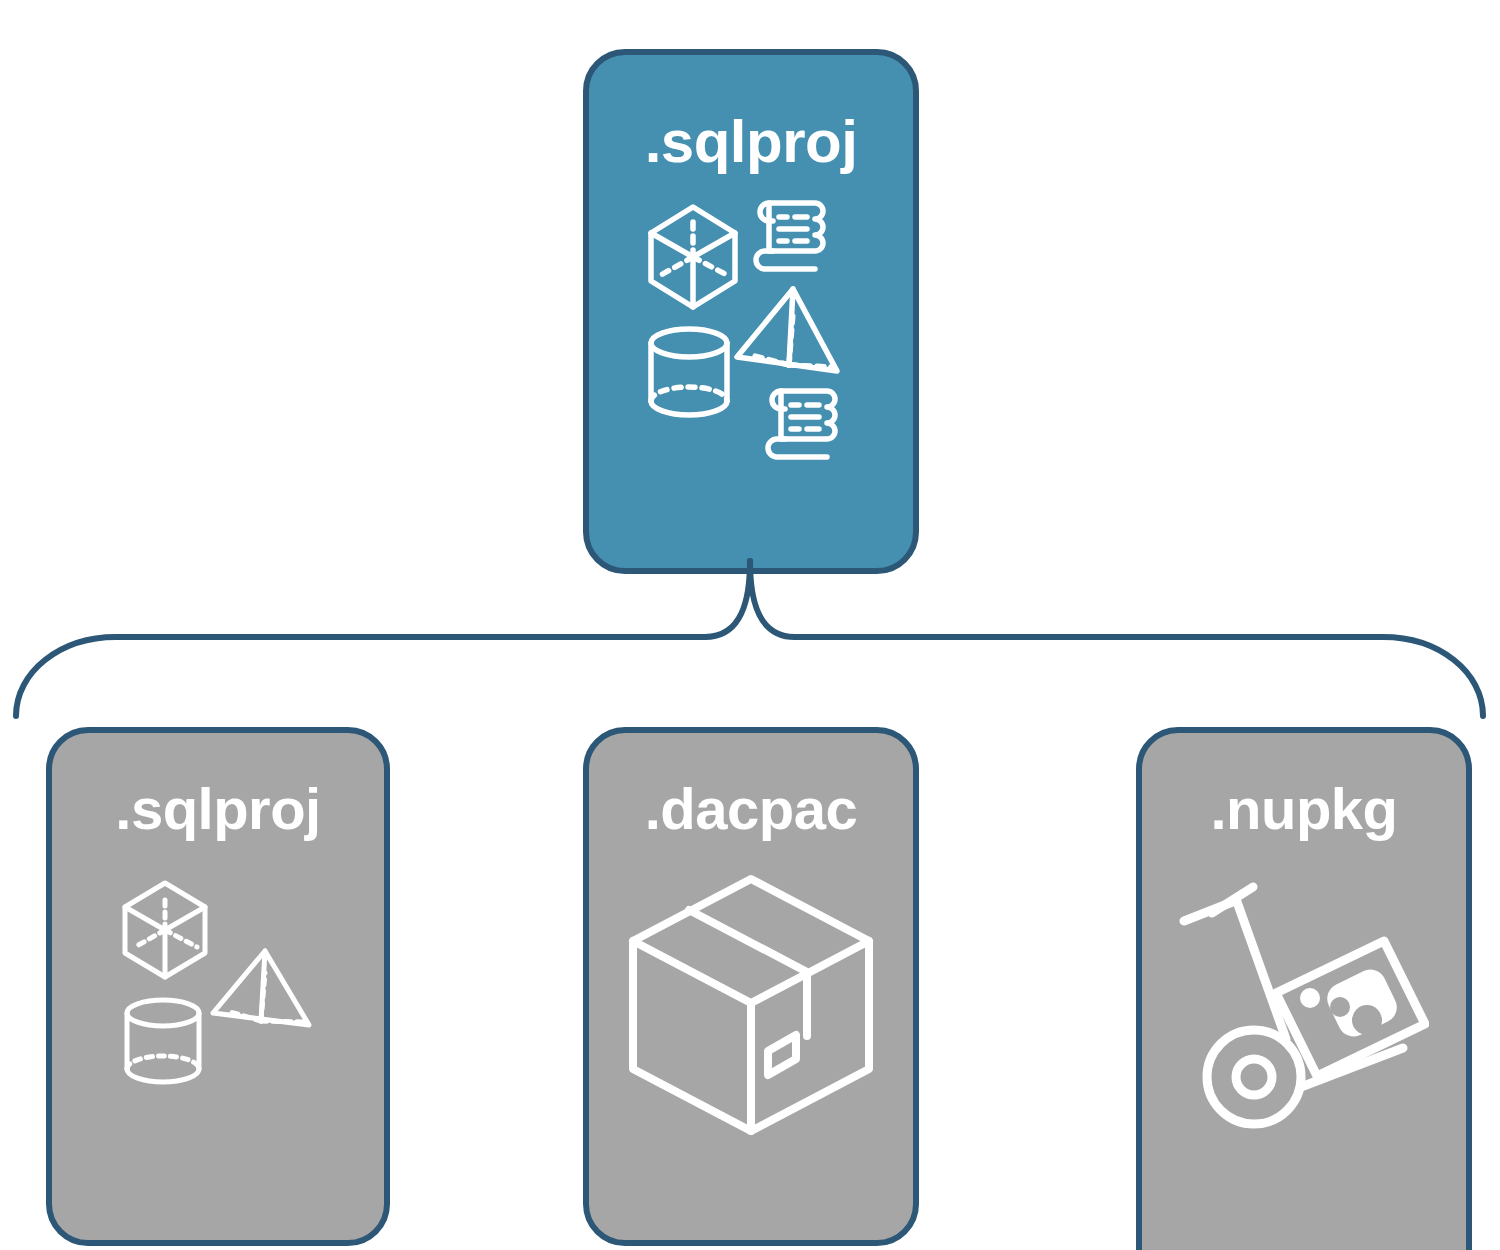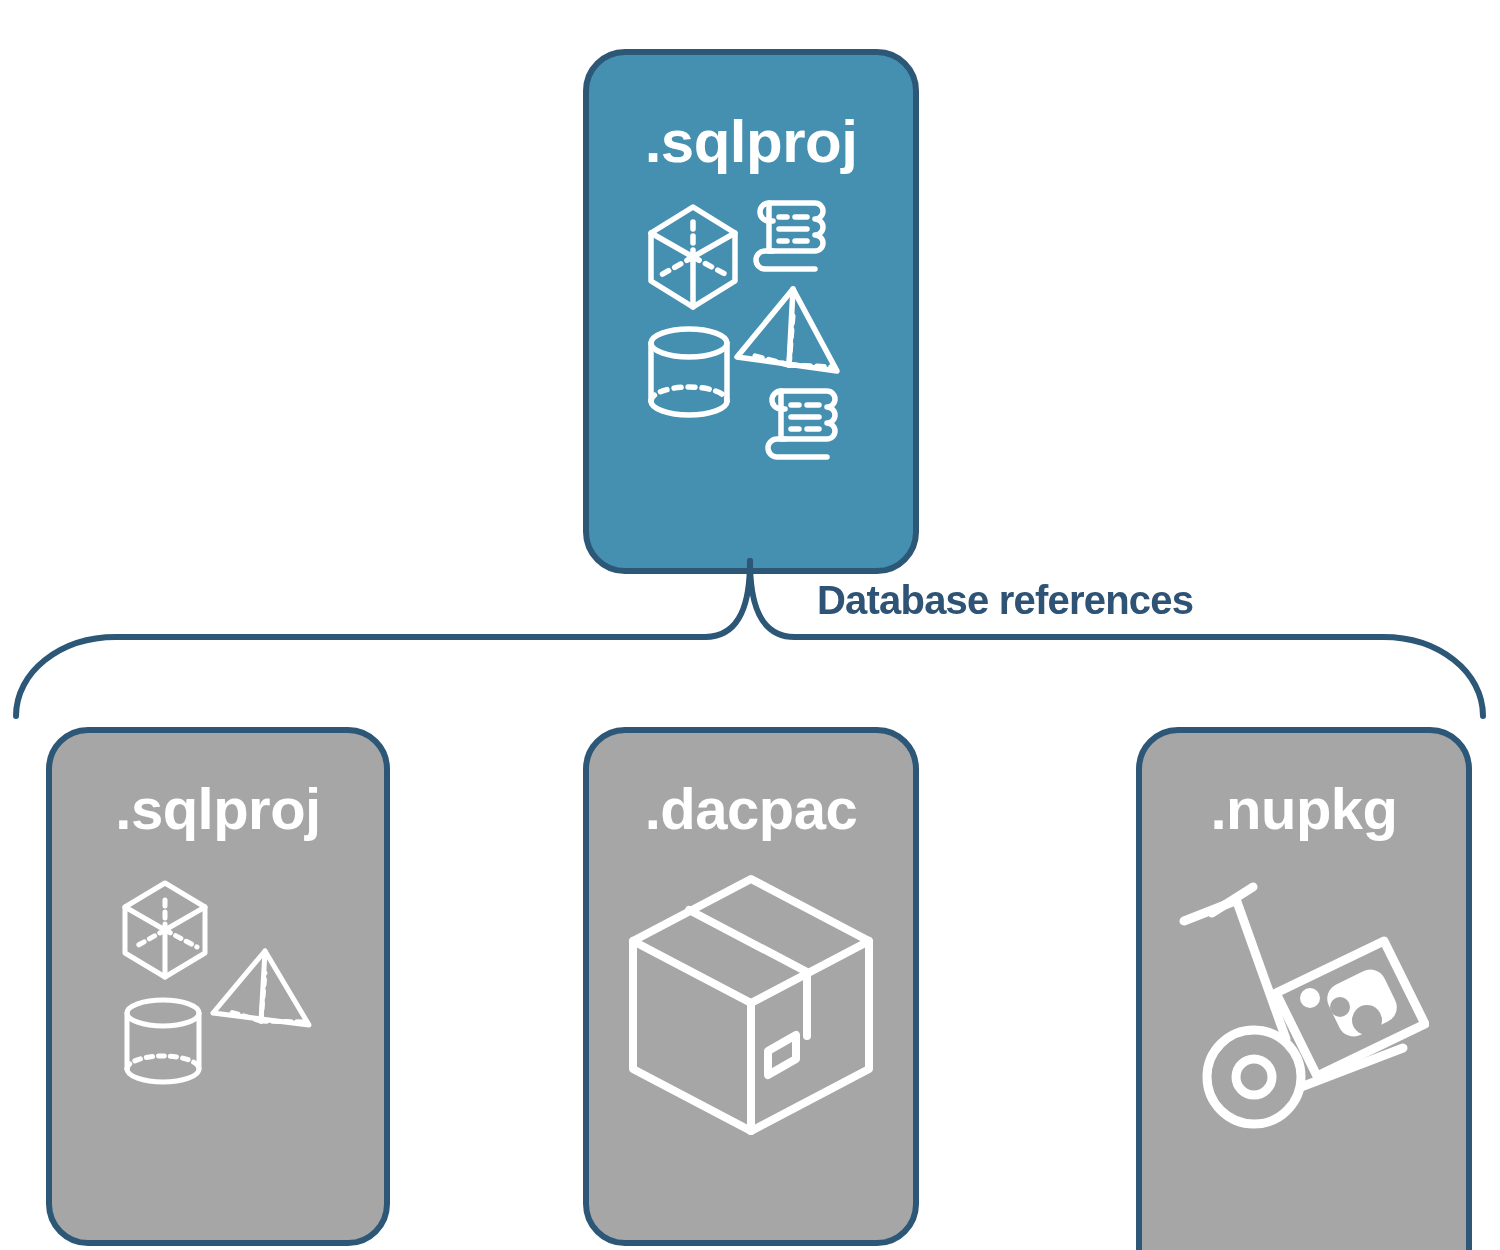--- a/index.html
+++ b/index.html
@@ -182,21 +182,20 @@
       <path d="M750,561 C750,600 742,637 705,637"></path>
       <path d="M750,561 C750,600 758,637 795,637"></path>
 
       <line x1="705" y1="637" x2="116" y2="637"></line>
       <line x1="795" y1="637" x2="1383" y2="637"></line>
 
       <path d="M116,637 C60,637 16,672 16,716"></path>
       <path d="M1383,637 C1439,637 1483,672 1483,716"></path>
     </g>
   </svg>
-  <div id="brace-label">Database references</div>
 
   <div class="node node-gray" id="node-sqlproj">
     <div class="node-title">.sqlproj</div>
     <div class="node-art">
       <svg width="210" height="230" viewBox="0 0 210 230">
         <g fill="none" stroke="#ffffff" stroke-width="5" stroke-linecap="round" stroke-linejoin="round">
           <g>
             <polygon points="12,34 52,10 92,34 92,80 52,104 12,80" fill="none"></polygon>
             <polyline points="12,34 52,57 92,34"></polyline>
             <line x1="52" y1="57" x2="52" y2="104"></line>

